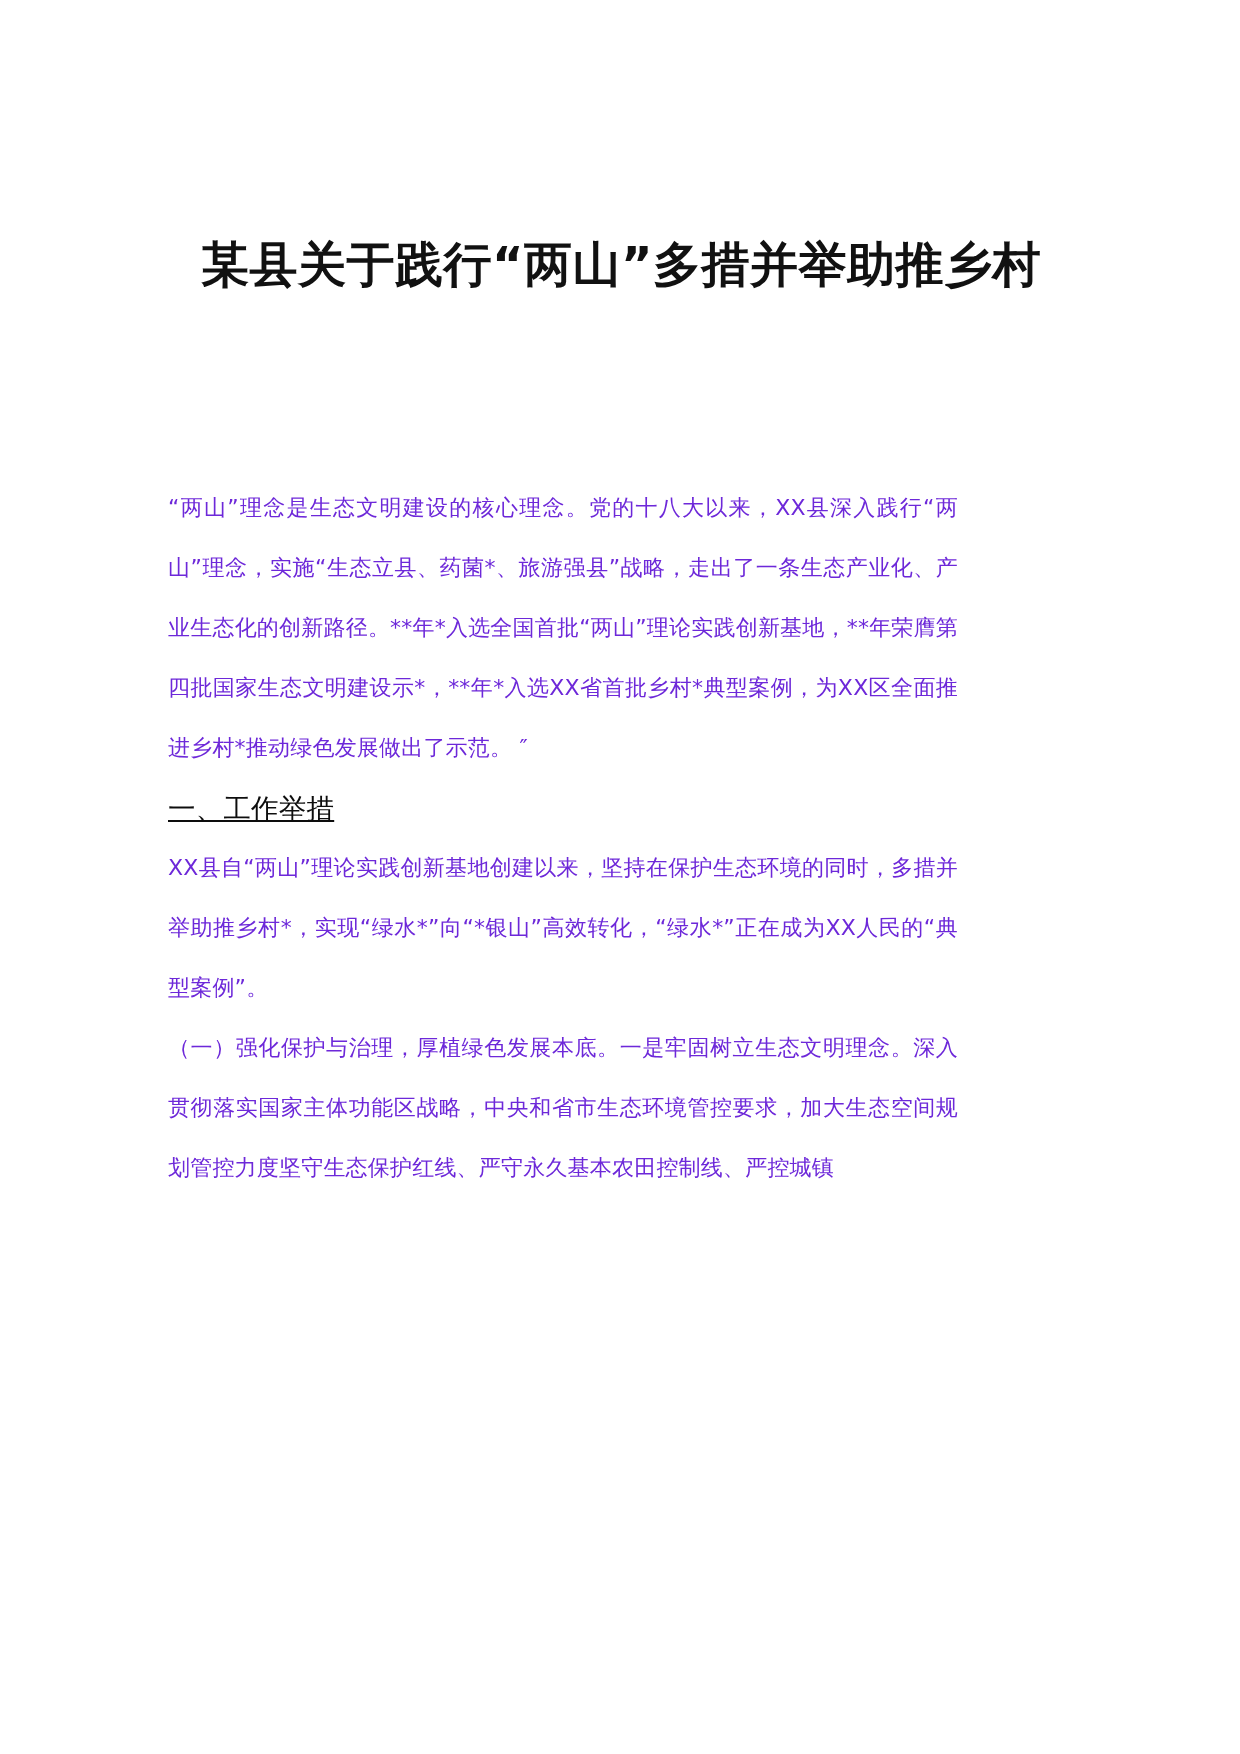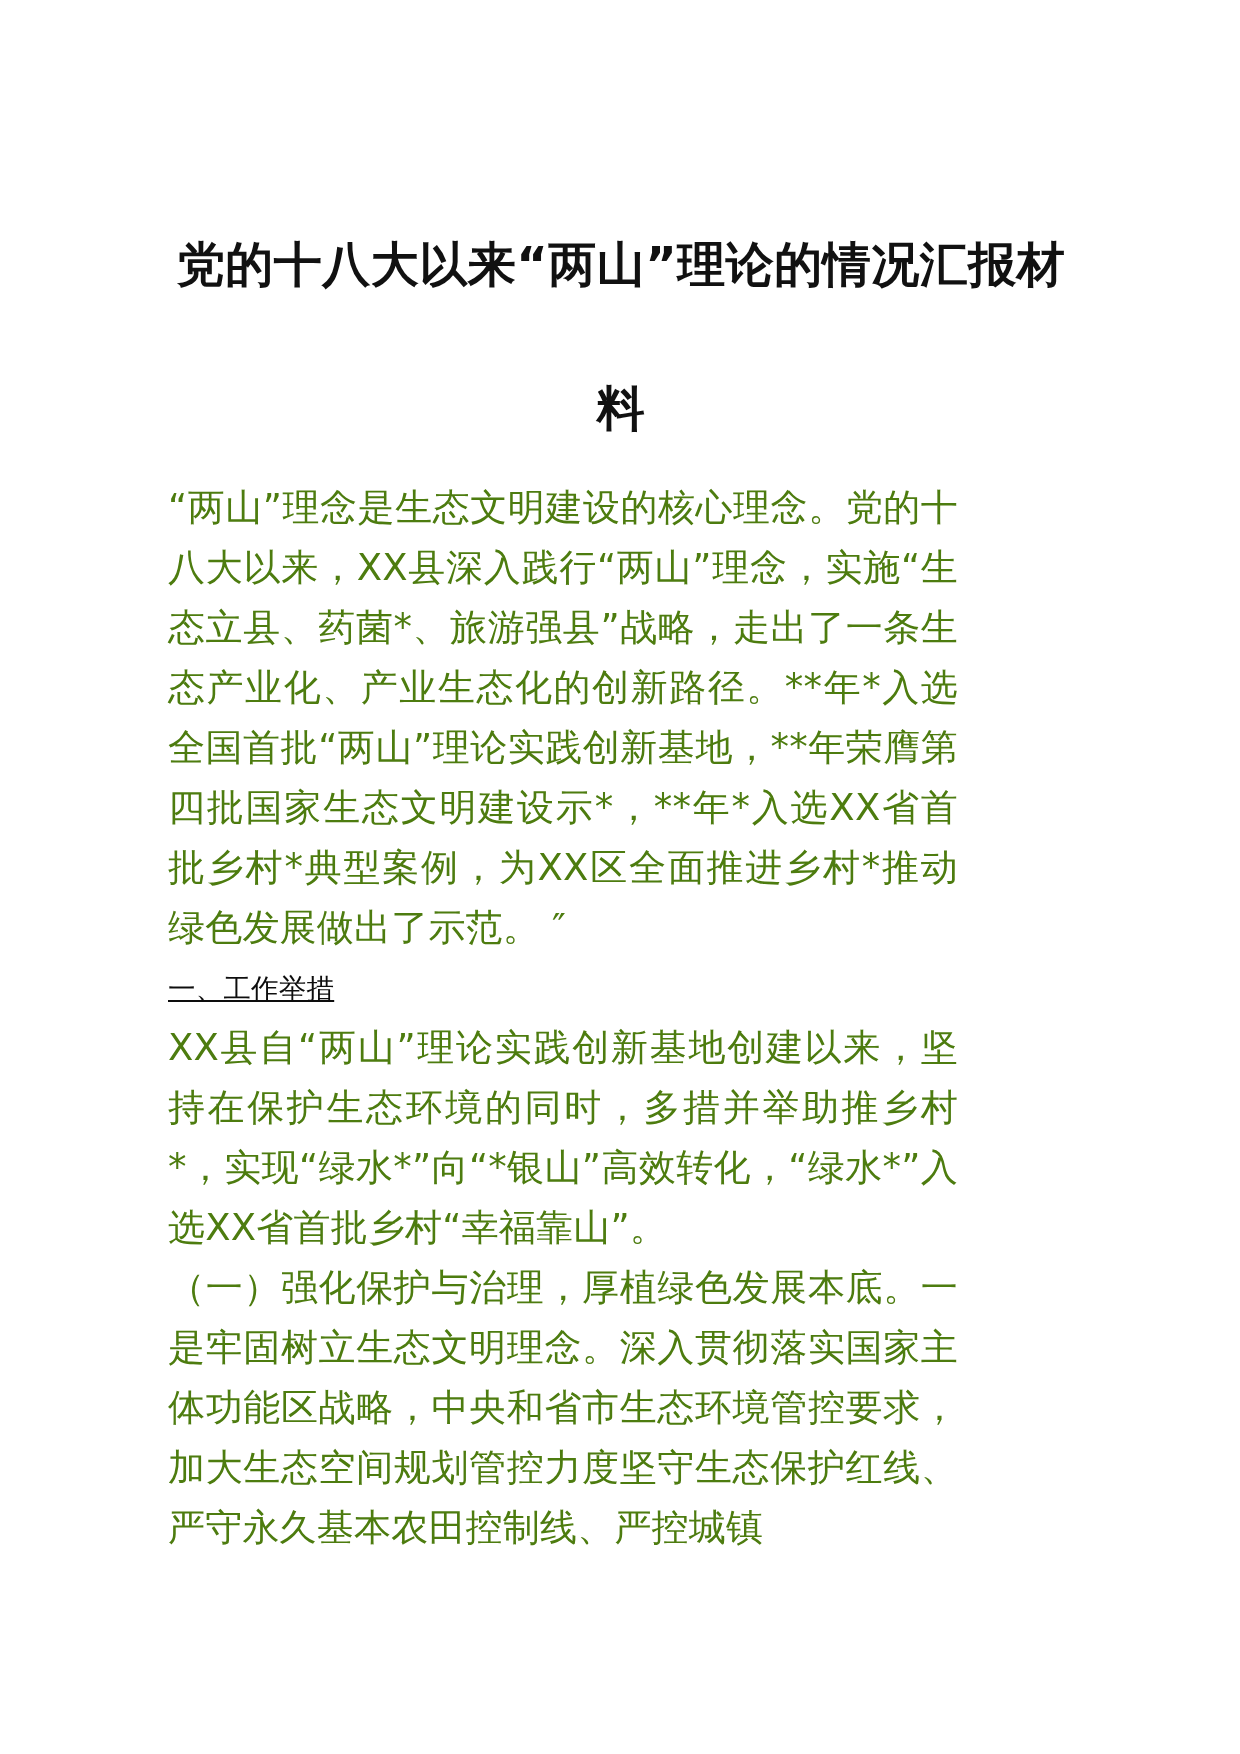--- a/index.html
+++ b/index.html
@@ -32,23 +32,23 @@
     color: #111111;
     word-break: break-all;
   }
   .body-block {
     position: absolute;
     left: 168px;
     top: 478px;
     width: 790px;
   }
   .para {
-    font-size: 37px;
+    font-size: 22px;
     line-height: 60px;
-    color: #4d7c0f;
+    color: #6d28d9;
     text-align: justify;
     text-justify: inter-ideograph;
     word-break: break-all;
     margin: 0;
     letter-spacing: 0.2px;
   }
   .para-heading {
     font-size: 27.5px;
     line-height: 60px;
     color: #0d0d0d;
@@ -62,27 +62,27 @@
   .para + .para-heading,
   .para-heading + .para {
     margin-top: 0;
   }
 </style>
 </head>
 <body>
 
 <div class="page">
 
-  <h1 class="doc-title">党的十八大以来“两山”理论的情况汇报材料</h1>
+  <h1 class="doc-title">某县关于践行“两山”多措并举助推乡村</h1>
 
   <div class="body-block">
 
     <p class="para">“两山”理念是生态文明建设的核心理念。党的十八大以来，XX县深入践行“两山”理念，实施“生态立县、药菌*、旅游强县”战略，走出了一条生态产业化、产业生态化的创新路径。**年*入选全国首批“两山”理论实践创新基地，**年荣膺第四批国家生态文明建设示*，**年*入选XX省首批乡村*典型案例，为XX区全面推进乡村*推动绿色发展做出了示范。 ″</p>
 
     <p class="para-heading">一、工作举措</p>
 
-    <p class="para">XX县自“两山”理论实践创新基地创建以来，坚持在保护生态环境的同时，多措并举助推乡村*，实现“绿水*”向“*银山”高效转化，“绿水*”入选XX省首批乡村“幸福靠山”。</p>
+    <p class="para">XX县自“两山”理论实践创新基地创建以来，坚持在保护生态环境的同时，多措并举助推乡村*，实现“绿水*”向“*银山”高效转化，“绿水*”正在成为XX人民的“典型案例”。</p>
 
     <p class="para">（一）强化保护与治理，厚植绿色发展本底。一是牢固树立生态文明理念。深入贯彻落实国家主体功能区战略，中央和省市生态环境管控要求，加大生态空间规划管控力度坚守生态保护红线、严守永久基本农田控制线、严控城镇</p>
 
   </div>
 
 </div>
 
 </body></html>

